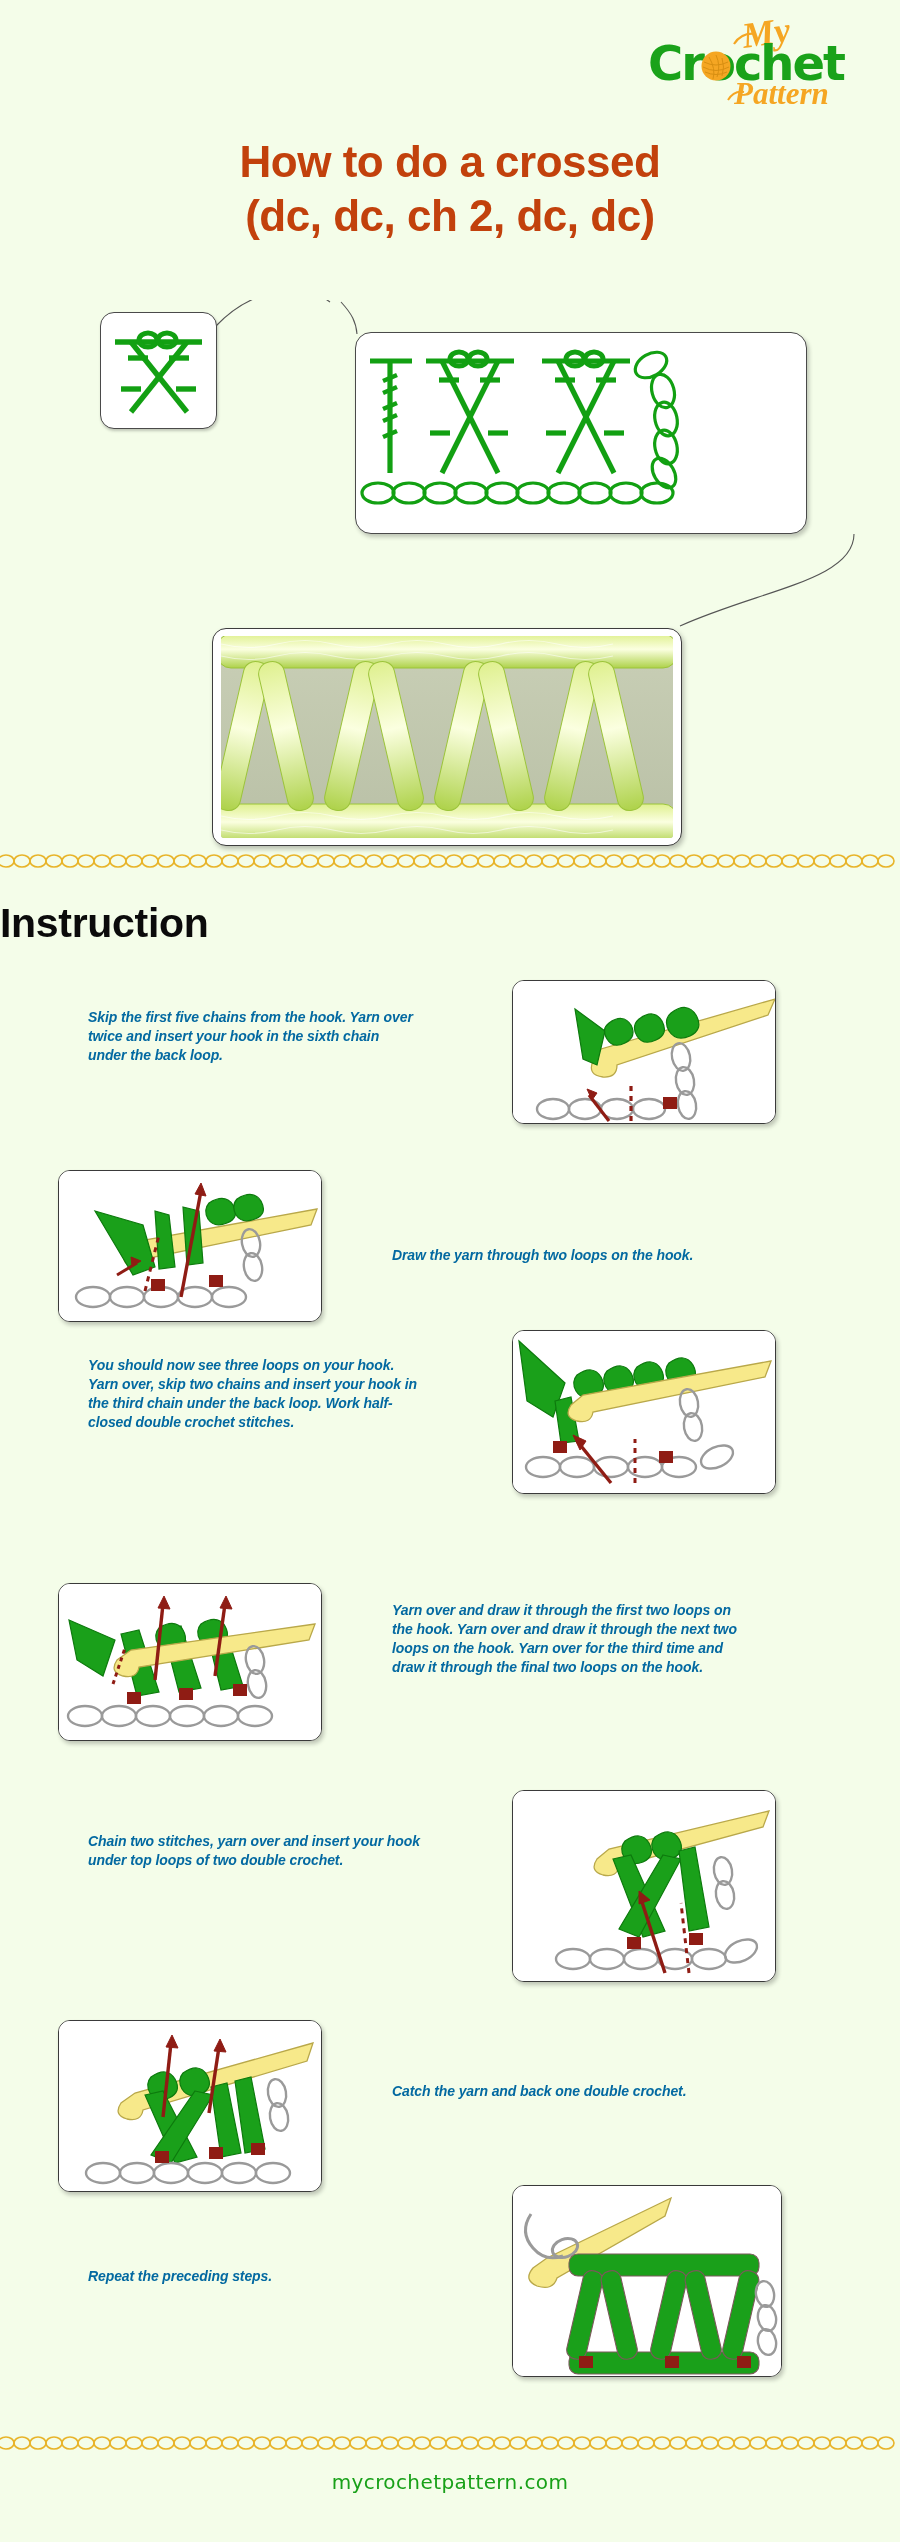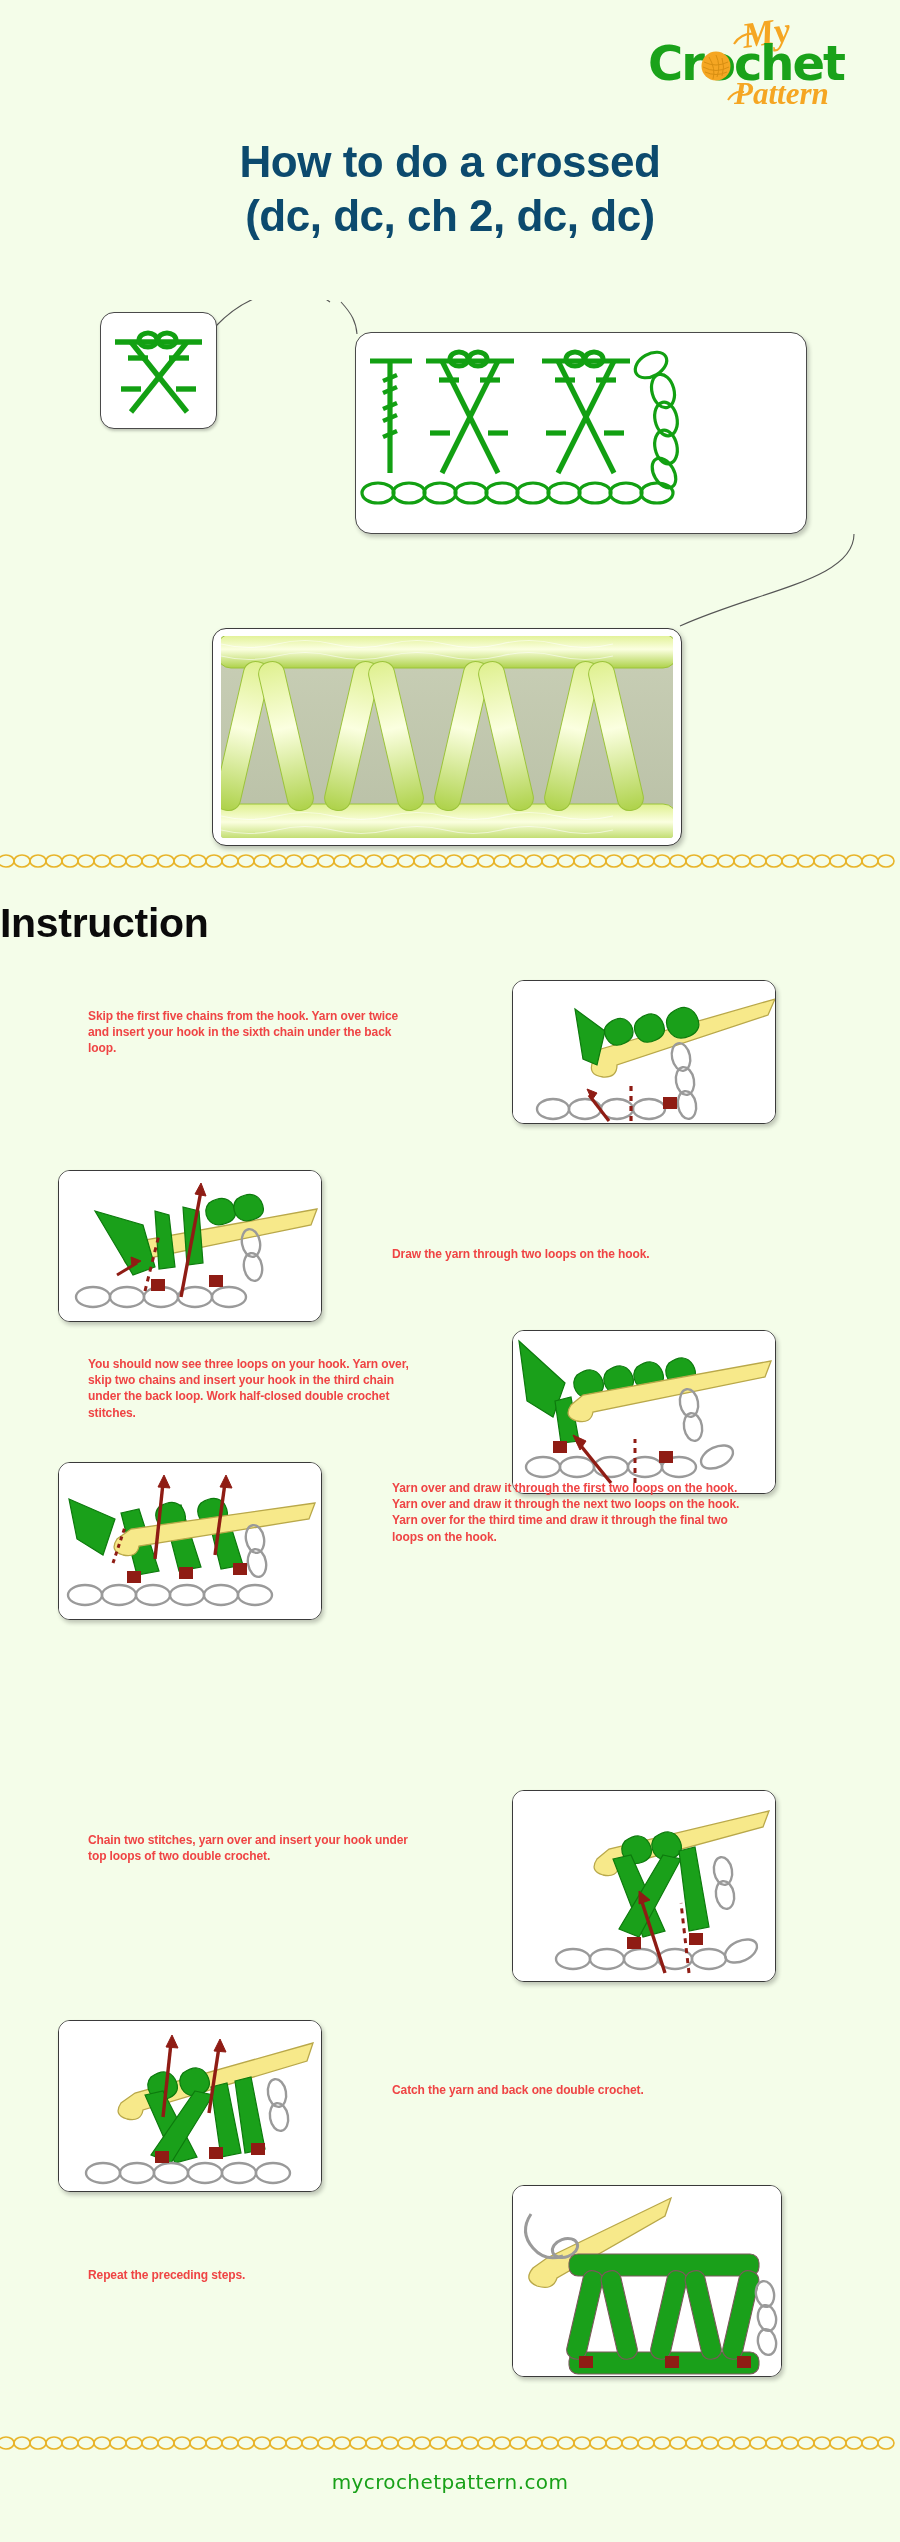--- a/index.html
+++ b/index.html
@@ -11,21 +11,21 @@
   }
   .page{position:relative;width:900px;height:2542px;background:#f4fde9;}
 
   
   .logo{position:absolute;left:612px;top:14px;width:270px;height:92px;}
   .logo svg{display:block;width:270px;height:92px;}
 
   
   .title{
     position:absolute;left:0;top:135px;width:900px;
-    text-align:center;color:#0c4a6e;
+    text-align:center;color:#c2410c;
     font-weight:bold;font-size:44px;line-height:1.22;
     letter-spacing:-0.5px;
   }
   .title .l2{display:block;}
 
   
   .chart-zone{position:absolute;left:0;top:300px;width:900px;height:260px;}
   .sym-box{
     position:absolute;left:100px;top:12px;width:115px;height:115px;
     background:#ffffff;border:1px solid #4a4a4a;border-radius:14px;
@@ -54,22 +54,22 @@
 
   
   .instruction-h{
     position:absolute;left:0;top:900px;width:900px;text-align:left;
     font-weight:bold;font-size:41px;color:#0b0b0b;letter-spacing:-0.3px;
   }
 
   
   .step{position:absolute;}
   .step .txt{
-    position:absolute;font-weight:bold;font-size:12px;line-height:1.35;
-    color:#ef4444;letter-spacing:-0.1px;
+    position:absolute;font-weight:bold;font-size:14px;line-height:1.35;
+    color:#0369a1;letter-spacing:-0.1px;font-style:italic;
   }
   .shot{
     position:absolute;background:#fff;border:1px solid #3a3a3a;border-radius:12px;
     box-shadow:2px 3px 4px rgba(0,0,0,.22);overflow:hidden;
   }
   .shot svg{display:block;}
 
   
   .footer-url{
     position:absolute;left:0;top:2470px;width:900px;text-align:center;
@@ -420,21 +420,21 @@
           <path d="M98 152 L64 110" stroke-width="3.4"></path>
           <path d="M60 104 l13 6 l-6 9 Z"></path>
           <path d="M122 152 L122 108" stroke-width="3" stroke-dasharray="5 5"></path>
         </g>
         <rect x="40" y="110" width="14" height="12" fill="#8f1c14"></rect>
         <rect x="146" y="120" width="14" height="12" fill="#8f1c14"></rect>
       </svg>
     </div>
   </div>
 
-  <div class="step" style="left:0;top:1462px;width:720px;height:210px;">
+  <div class="step" style="left:0;top:1583px;width:720px;height:210px;">
     <div class="shot" style="left:58px;top:0;width:262px;height:156px;">
       <svg viewBox="0 0 262 156" width="262" height="156" xmlns="http://www.w3.org/2000/svg">
         <rect width="262" height="156" fill="#fff"></rect>
         <g fill="#1aa01a" stroke="#0d7a0d" stroke-width="1.2">
           <path d="M10 36 L56 56 L44 92 L18 76 Z"></path>
           <path d="M62 50 L80 46 L100 108 L78 112 Z"></path>
           <path d="M104 46 L122 42 L142 104 L120 108 Z"></path>
           <path d="M146 42 L164 38 L184 102 L162 106 Z"></path>
           <path d="M100 44 q16 -10 24 2 q7 13 -6 18 q-13 5 -19 -4 q-5 -9 1 -16 Z"></path>
           <path d="M142 40 q16 -10 24 2 q7 13 -6 18 q-13 5 -19 -4 q-5 -9 1 -16 Z"></path>

